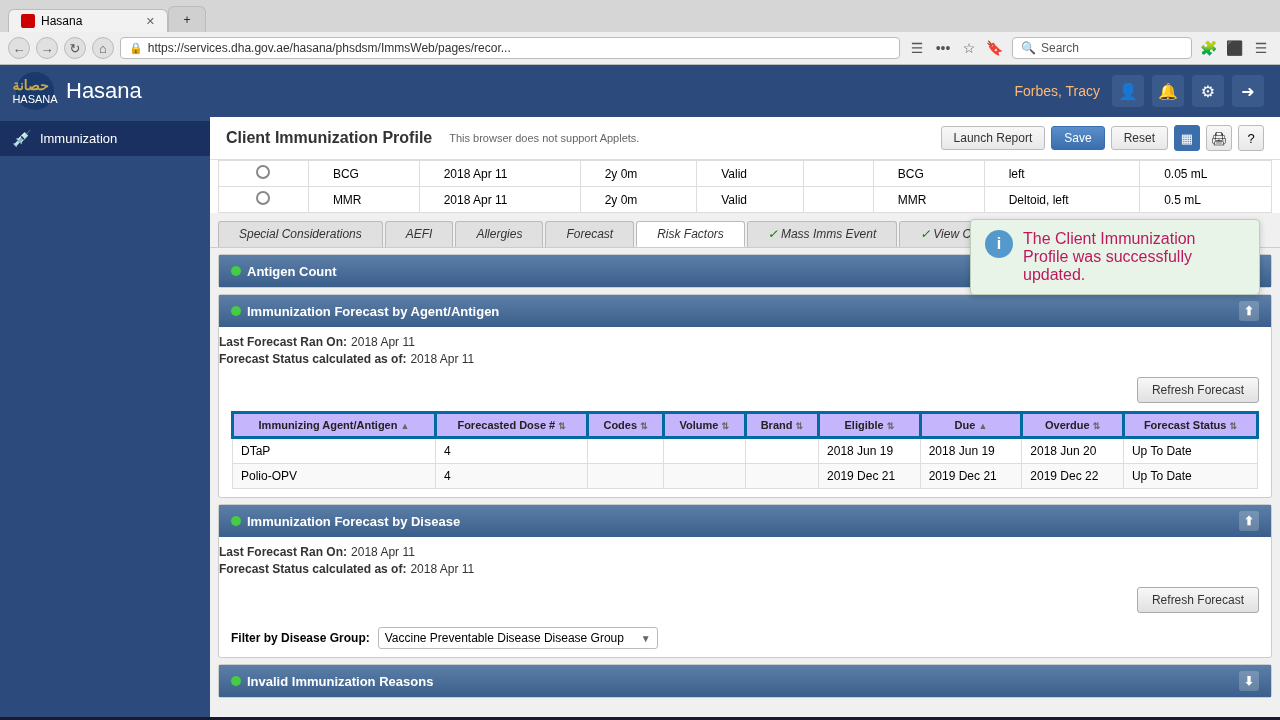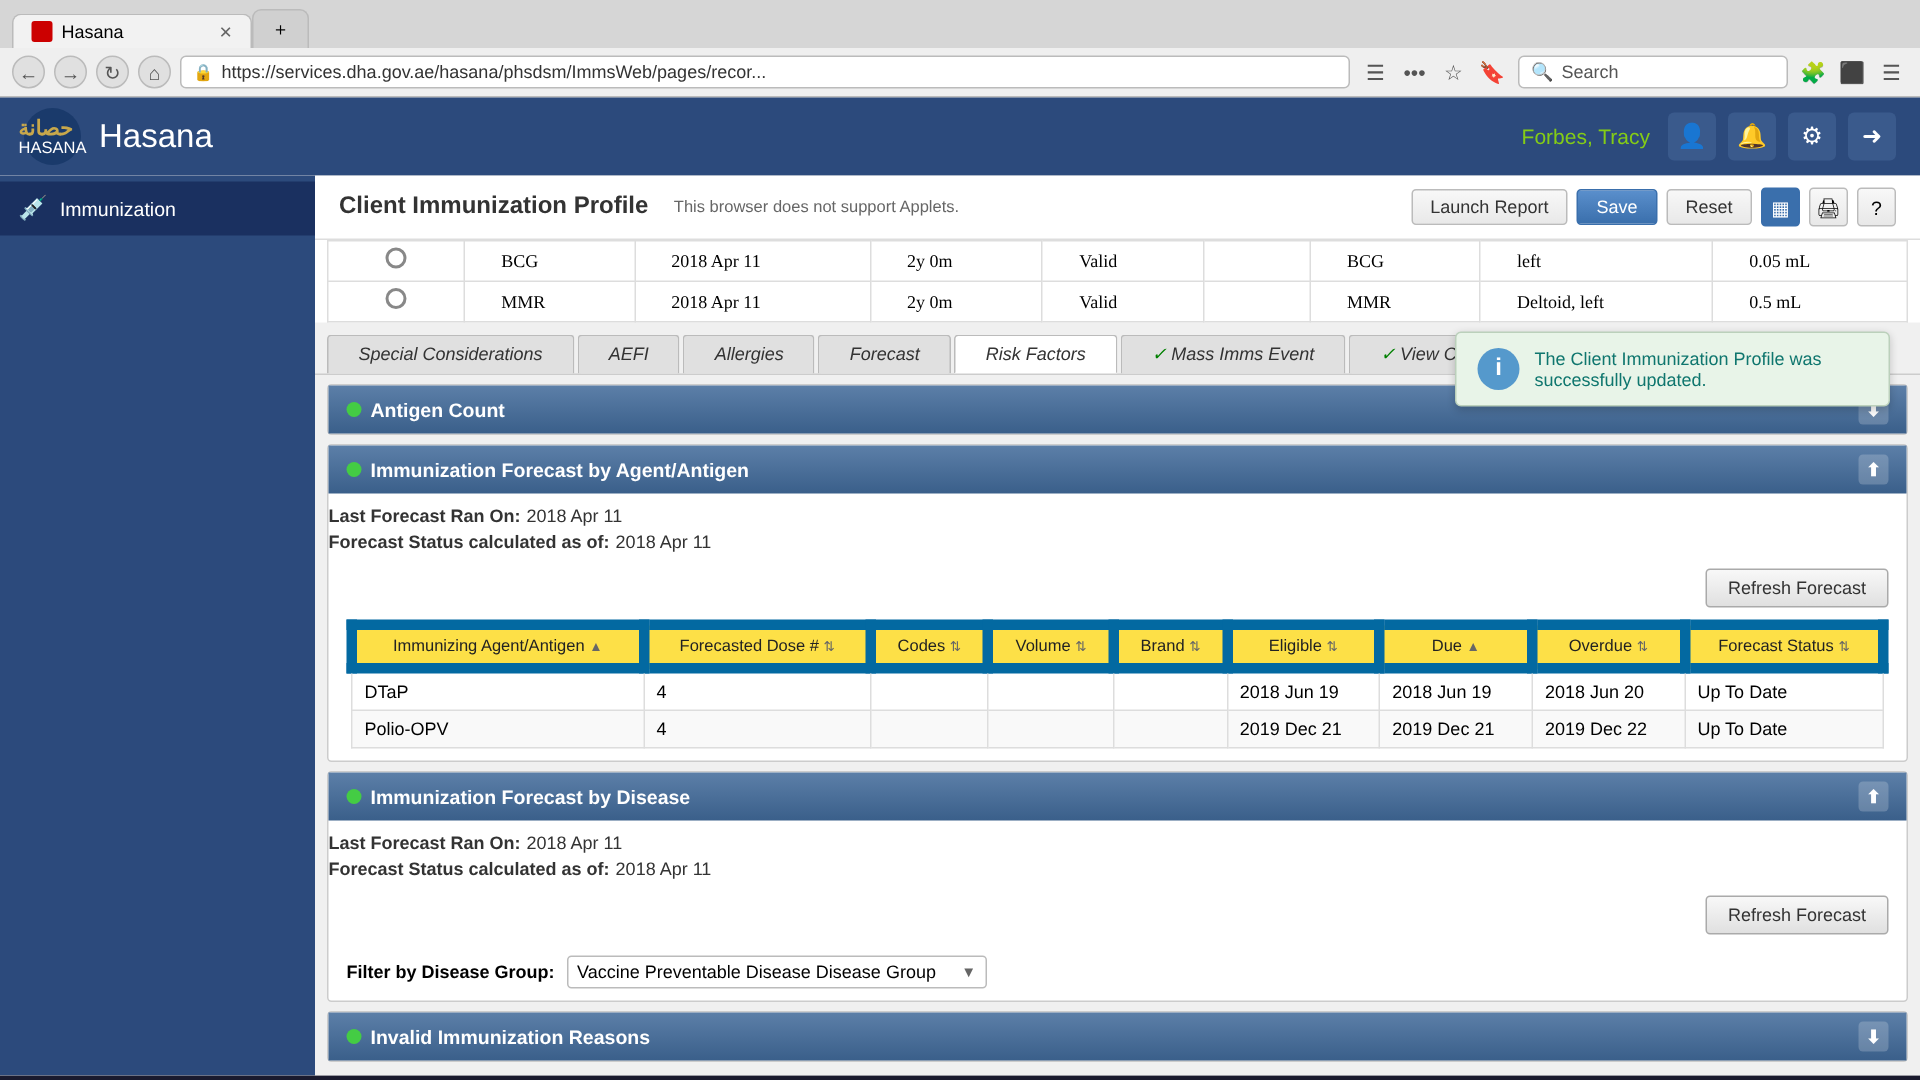--- a/index.html
+++ b/index.html
@@ -22,21 +22,21 @@
 
     
     .app-container { display: flex; flex-direction: column; height: calc(720px - 68px); }
     .app-header { background: #2c4a7c; display: flex; align-items: center; padding: 0 16px; height: 52px; }
     .logo-area { display: flex; align-items: center; gap: 8px; }
     .logo-circle { width: 38px; height: 38px; background: #1a3a6b; border-radius: 50%; display: flex; align-items: center; justify-content: center; }
     .logo-text-ar { color: #c8a84b; font-size: 14px; font-weight: bold; }
     .logo-text-en { color: white; font-size: 11px; }
     .app-title { color: white; font-size: 22px; font-weight: normal; margin-left: 4px; }
     .header-spacer { flex: 1; }
-    .user-name { color: #84cc16; font-size: 14px; margin-right: 12px; }
+    .user-name { color: #fdba74; font-size: 14px; margin-right: 12px; }
     .header-icons { display: flex; gap: 8px; }
     .header-icon-btn { width: 32px; height: 32px; background: #3a5a8c; border-radius: 4px; display: flex; align-items: center; justify-content: center; color: white; font-size: 16px; cursor: pointer; }
 
     
     .main-body { display: flex; flex: 1; overflow: hidden; }
     .sidebar { width: 210px; background: #2c4a7c; padding-top: 4px; }
     .sidebar-item { display: flex; align-items: center; gap: 8px; padding: 8px 12px; color: white; font-size: 13px; cursor: pointer; background: #1a3060; }
     .sidebar-icon { font-size: 16px; }
 
     
@@ -53,45 +53,45 @@
 
     
     .section { background: white; margin: 6px 8px; border: 1px solid #ccc; border-radius: 3px; }
     .section-header { background: linear-gradient(to bottom, #5c7fa8, #3a5f8a); color: white; padding: 6px 12px; display: flex; align-items: center; font-size: 13px; font-weight: bold; }
     .section-header-icon { margin-left: auto; display: flex; gap: 6px; }
     .sec-icon { width: 20px; height: 20px; background: rgba(255,255,255,0.2); border-radius: 3px; display: flex; align-items: center; justify-content: center; font-size: 12px; color: white; cursor: pointer; }
     .green-dot { width: 10px; height: 10px; background: #4c4; border-radius: 50%; margin-right: 6px; }
 
     
     .records-table { width: 100%; border-collapse: collapse; font-size: 12px; }
-    .records-table td { padding: 4px 24px; border: 1px solid #ddd; font-family: Liberation Serif, serif; }
+    .records-table td { padding: 4px 24px; border: 1px solid #ddd; }
     .radio-cell { text-align: center; }
     .radio-btn { width: 14px; height: 14px; border-radius: 50%; border: 2px solid #888; display: inline-block; cursor: pointer; }
 
     
     .tabs-row { display: flex; gap: 2px; padding: 6px 8px 0; background: #f0f0f0; border-bottom: 1px solid #ccc; position: relative; }
     .tab { padding: 5px 20px; border: 1px solid #bbb; border-bottom: none; border-radius: 3px 3px 0 0; background: #e0e0e0; font-size: 12px; cursor: pointer; color: #333; font-style: italic; }
     .tab.active { background: white; border-bottom: 1px solid white; }
     .tab-check { color: green; margin-right: 3px; }
 
     
     .notification-box { position: absolute; right: 20px; top: 4px; background: #e8f4e8; border: 1px solid #bbd0bb; border-radius: 4px; padding: 10px 14px; display: flex; align-items: flex-start; gap: 10px; width: 290px; box-shadow: 0 2px 6px rgba(0,0,0,0.2); z-index: 10; }
     .notif-icon { width: 28px; height: 28px; background: #5599cc; border-radius: 50%; display: flex; align-items: center; justify-content: center; color: white; font-size: 16px; font-weight: bold; flex-shrink: 0; }
-    .notif-text { font-size: 12px; color: #0f766e; }
+    .notif-text { font-size: 16px; color: #be185d; }
 
     
     .forecast-meta { padding: 8px 0 4px; font-size: 12px; color: #333; }
     .forecast-meta-row { display: flex; align-items: center; margin-bottom: 3px; }
     .forecast-label { font-weight: bold; margin-right: 4px; }
     .forecast-actions { display: flex; justify-content: flex-end; padding: 4px 12px 8px; }
     .refresh-btn { padding: 5px 14px; background: linear-gradient(to bottom, #f8f8f8, #e0e0e0); border: 1px solid #aaa; border-radius: 3px; font-size: 12px; cursor: pointer; color: #333; }
 
     
     .forecast-table { width: calc(100% - 24px); margin: 0 12px 8px; border-collapse: collapse; font-size: 12px; }
-    .forecast-table th { background: #fde047; padding: 5px 8px; border: 7px solid #0369a1; font-size: 11px; font-weight: normal; color: #222; cursor: pointer; }
+    .forecast-table th { background: #c4b5fd; padding: 5px 8px; border: 3px solid #0369a1; font-size: 11px; font-weight: bold; color: #222; cursor: pointer; }
     .forecast-table td { padding: 5px 8px; border: 1px solid #ddd; }
     .forecast-table tr:nth-child(even) td { background: #f9f9f9; }
     .sort-arrow { font-size: 9px; color: #666; }
 
     
     .filter-row { padding: 6px 12px 8px; display: flex; align-items: center; gap: 8px; font-size: 12px; }
     .filter-label { font-weight: bold; }
     .filter-select { display: flex; align-items: center; border: 1px solid #bbb; border-radius: 3px; background: white; padding: 3px 6px; font-size: 12px; gap: 4px; min-width: 280px; }
     .filter-select-arrow { margin-left: auto; font-size: 10px; color: #666; }
 

